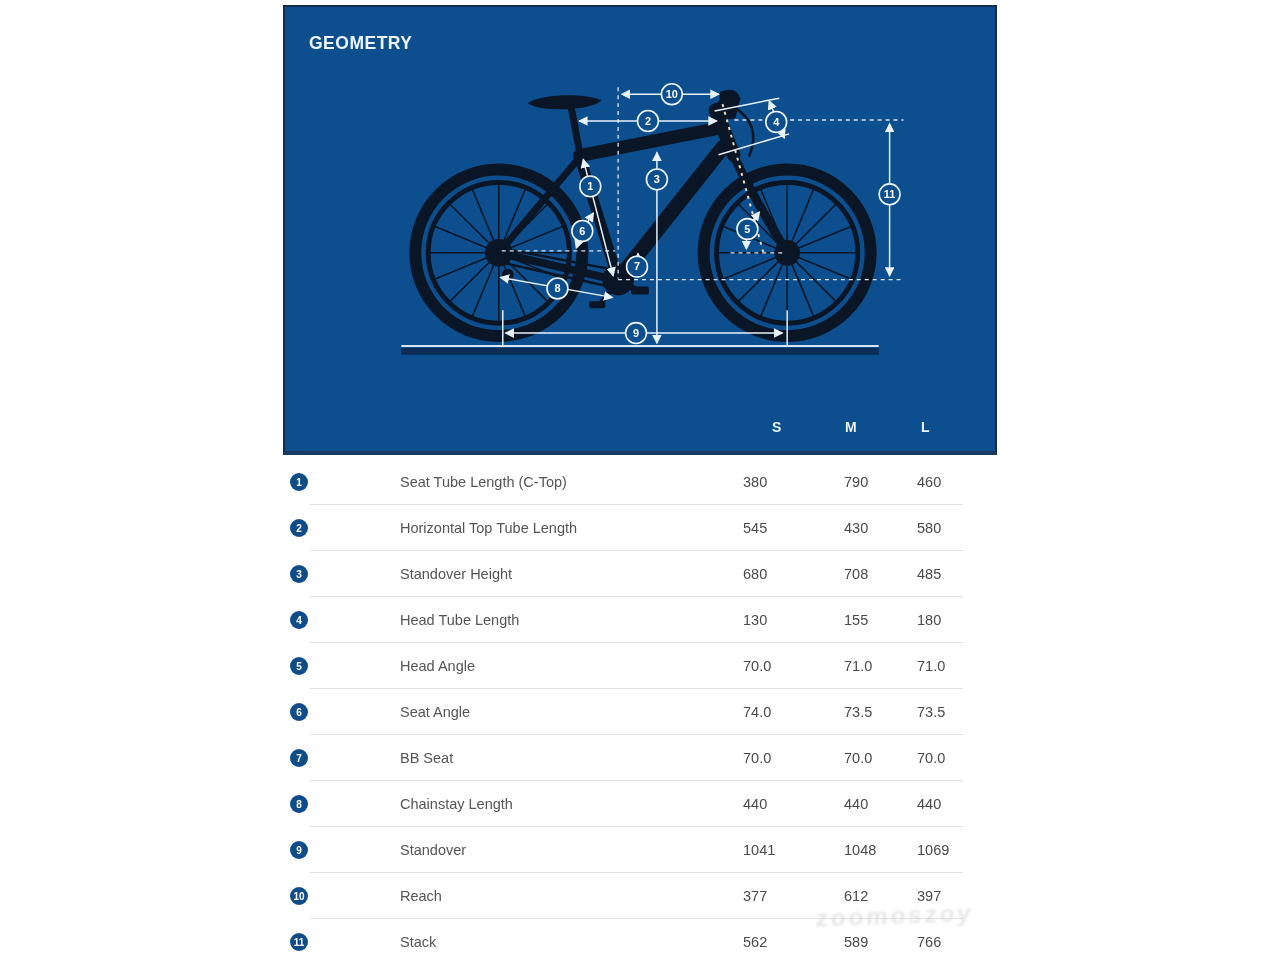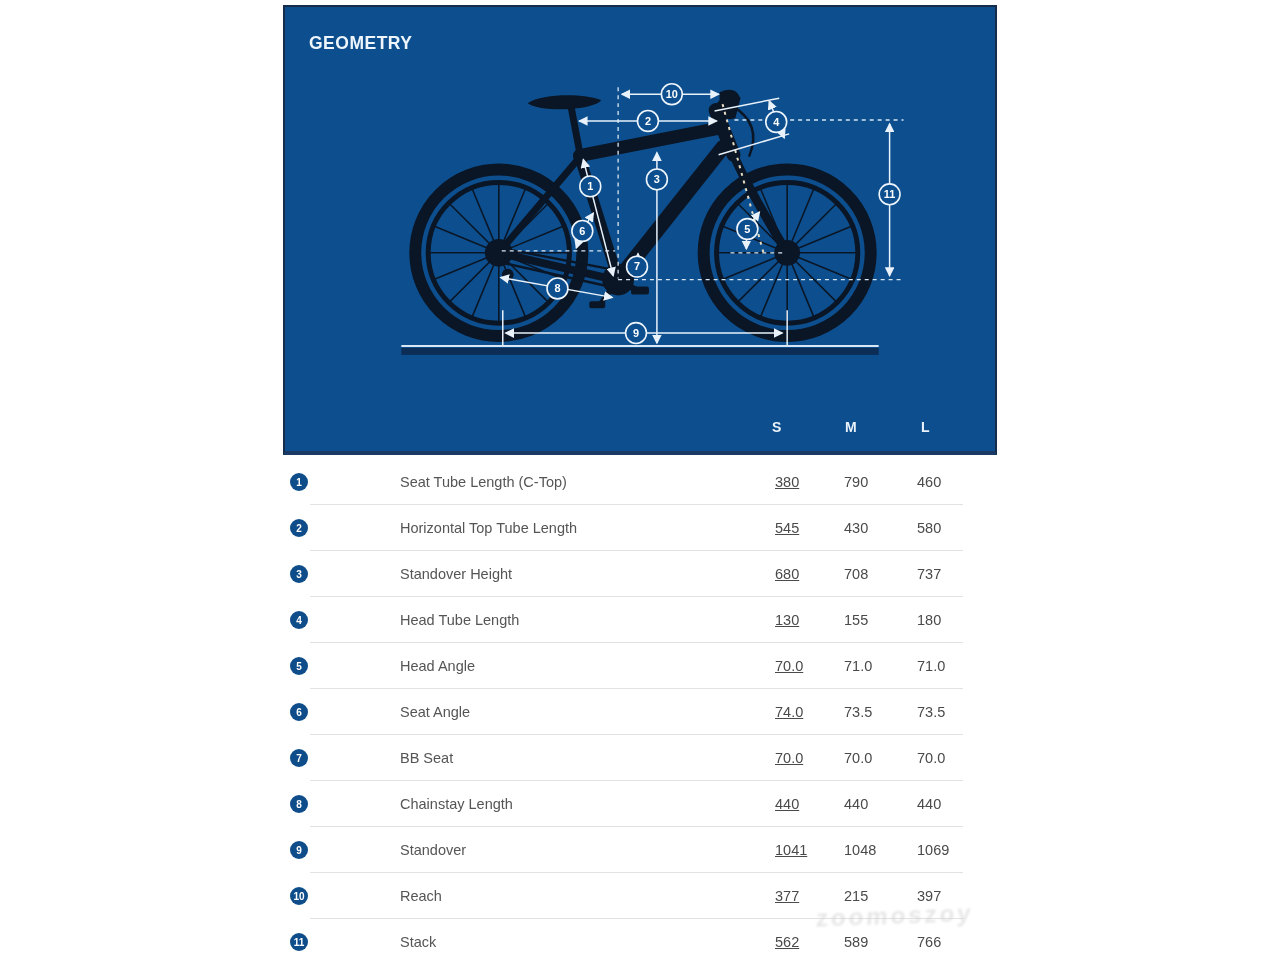--- a/index.html
+++ b/index.html
@@ -43,21 +43,21 @@
     display:flex; align-items:center; justify-content:center;
   }
   .rlabel {
     position:absolute; left:73px; top:50%; transform:translateY(-50%);
     font-size:14.5px; color:#555555;margin-left:44px;
   }
   .val {
     position:absolute; top:50%; transform:translateY(-50%);
     font-size:14.5px; color:#4a4a4a;
   }
-  .v-s { left:492px;text-decoration:underline; } .v-m { left:561px; } .v-l { left:634px; }
+  .v-s { left:460px; } .v-m { left:561px; } .v-l { left:634px; }
 
   
   #watermark {
     position:absolute; left:816px; top:902px;
     font-size:24px; font-weight:bold; letter-spacing:3px;
     color:#cfcfcf; opacity:0.5; filter:blur(1.3px);
     transform:rotate(-2deg) skewX(-6deg);
     pointer-events:none;
   }
 
@@ -245,21 +245,21 @@
       <span class="val v-s">545</span>
       <span class="val v-m">430</span>
       <span class="val v-l">580</span>
     </div>
 
     <div class="trow">
       <span class="badge">3</span>
       <span class="rlabel">Standover Height</span>
       <span class="val v-s">680</span>
       <span class="val v-m">708</span>
-      <span class="val v-l">737</span>
+      <span class="val v-l">485</span>
     </div>
 
     <div class="trow">
       <span class="badge">4</span>
       <span class="rlabel">Head Tube Length</span>
       <span class="val v-s">130</span>
       <span class="val v-m">155</span>
       <span class="val v-l">180</span>
     </div>
 
@@ -300,21 +300,21 @@
       <span class="rlabel">Standover</span>
       <span class="val v-s">1041</span>
       <span class="val v-m">1048</span>
       <span class="val v-l">1069</span>
     </div>
 
     <div class="trow">
       <span class="badge">10</span>
       <span class="rlabel">Reach</span>
       <span class="val v-s">377</span>
-      <span class="val v-m">215</span>
+      <span class="val v-m">612</span>
       <span class="val v-l">397</span>
     </div>
 
     <div class="trow">
       <span class="badge">11</span>
       <span class="rlabel">Stack</span>
       <span class="val v-s">562</span>
       <span class="val v-m">589</span>
       <span class="val v-l">766</span>
     </div>

